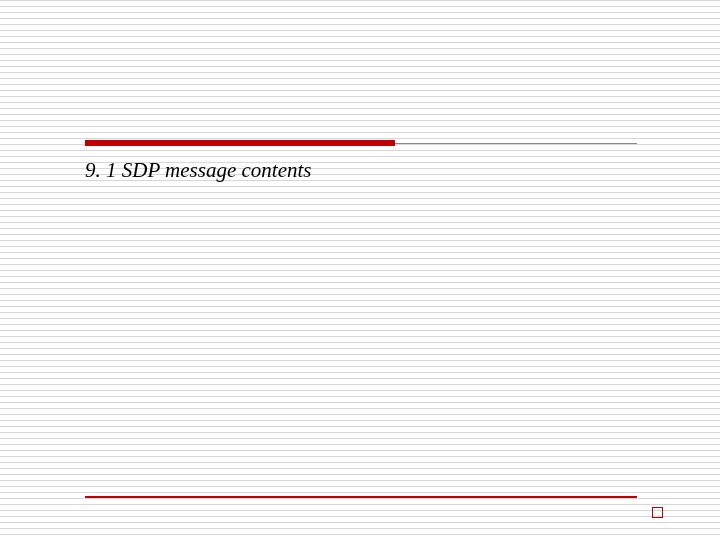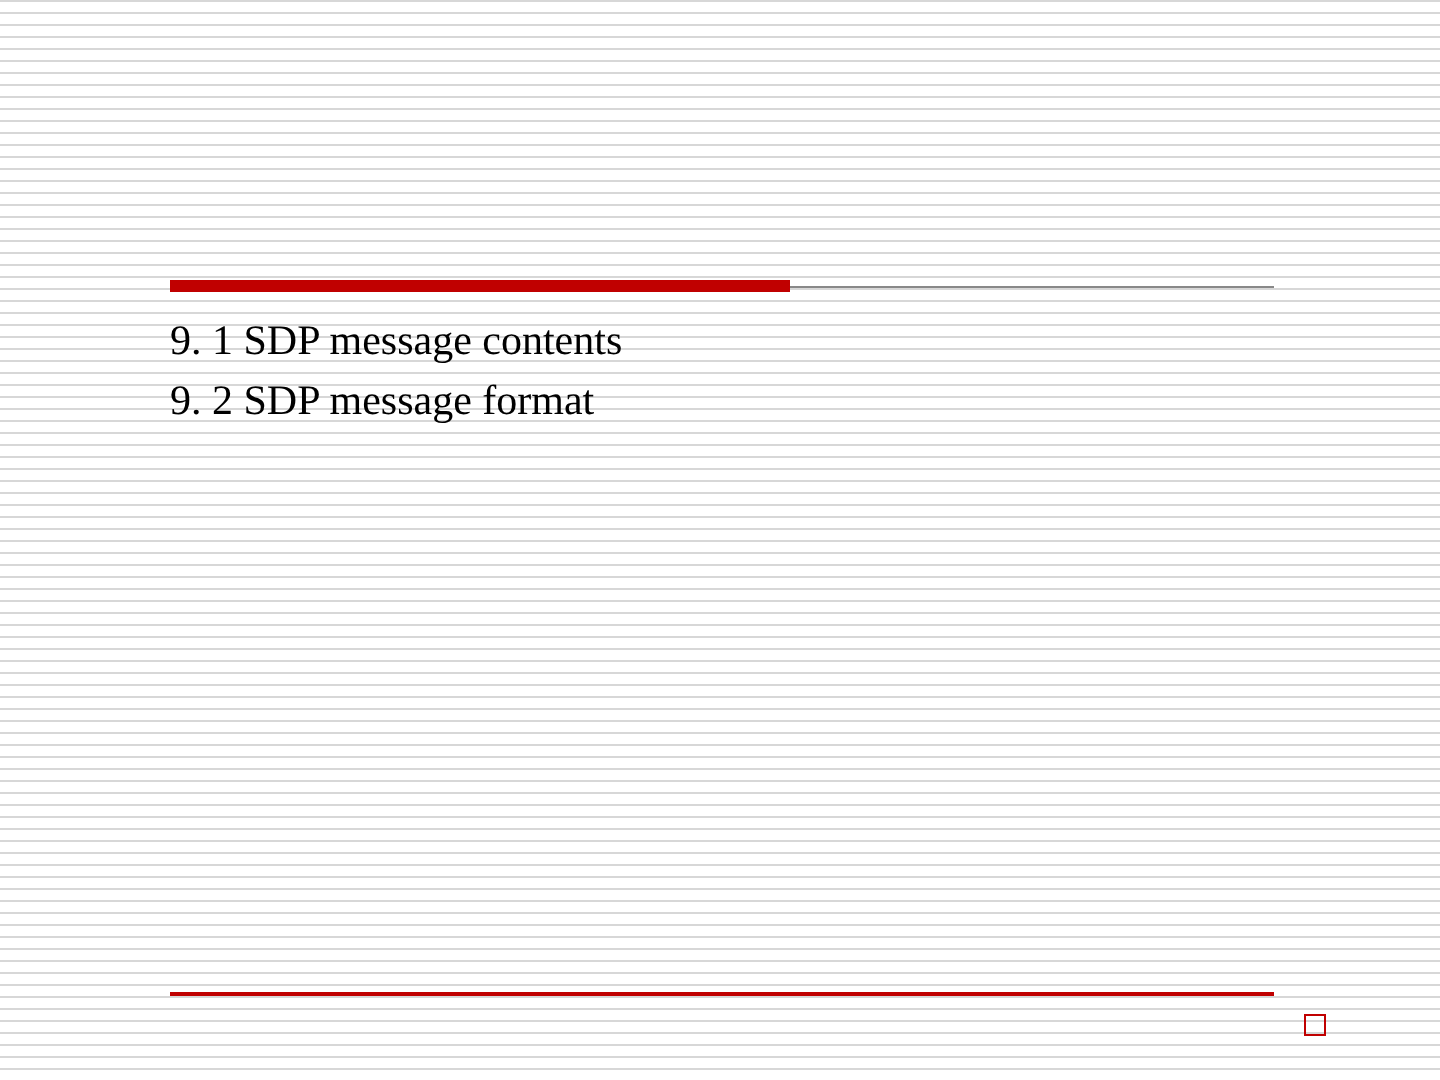--- a/index.html
+++ b/index.html
@@ -44,20 +44,21 @@
     top: 155px;
     left: 85px;
     right: 60px;
   }
   .item {
     font-size: 21px;
     line-height: 1.45;
     color: #000000;
     margin: 0;
     padding: 0;
+    font-style: italic;
   }
   .bottom-rule {
     position: absolute;
     left: 85px;
     right: 83px;
     bottom: 42px;
     height: 2px;
     background: #c00000;
   }
   .corner-box {
@@ -74,19 +75,18 @@
 </head>
 <body>
 
 <div class="slide">
 
   <div class="title-underline"></div>
   <div class="title-underline-thin"></div>
 
   <div class="content">
     <p class="item">9. 1 SDP message contents</p>
-    <p class="item">9. 2 SDP message format</p>
   </div>
 
   <div class="bottom-rule"></div>
   <div class="corner-box"></div>
 
 </div>
 
 </body></html>

